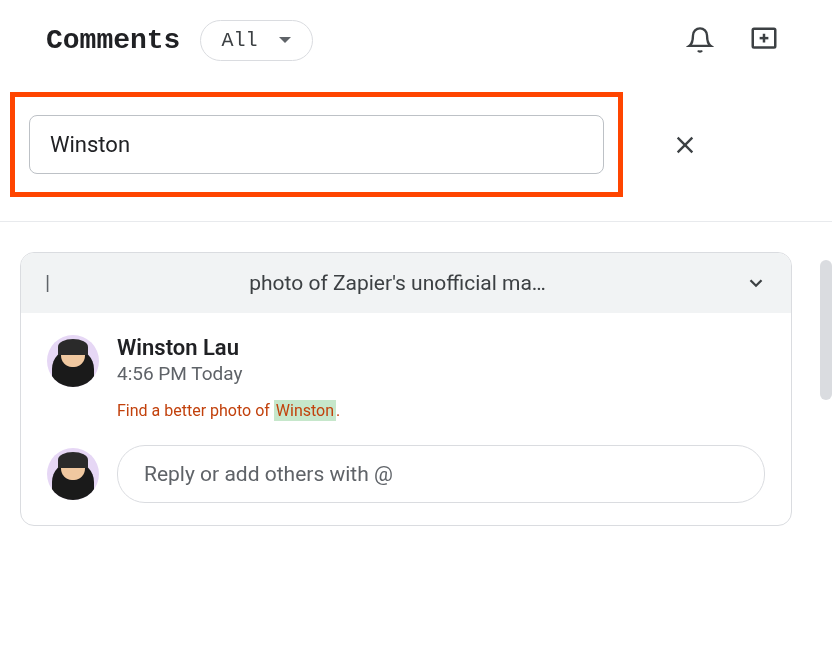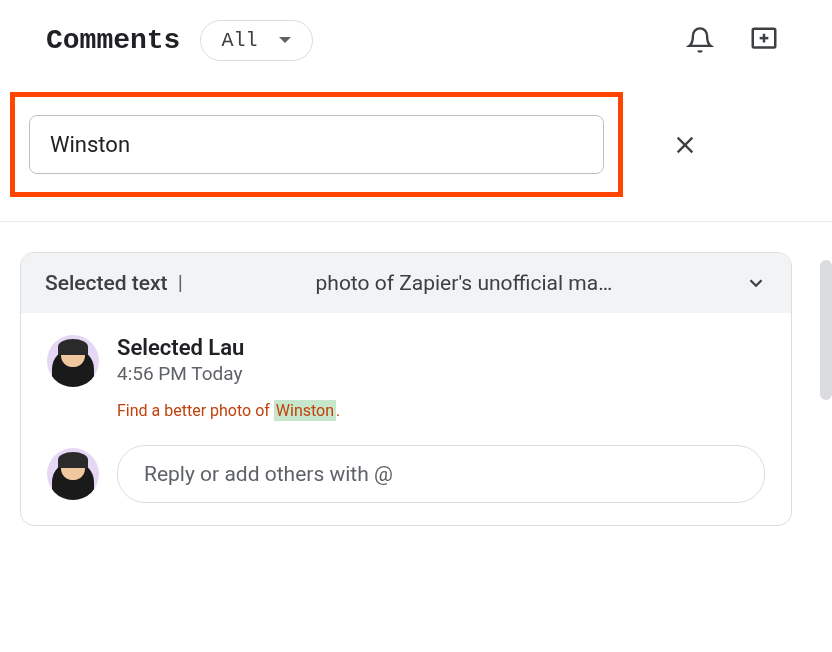--- a/index.html
+++ b/index.html
@@ -264,36 +264,35 @@
     <svg width="22" height="22" viewBox="0 0 24 24" fill="none" stroke="#3c4043" stroke-width="2.5">
       <line x1="4" y1="4" x2="20" y2="20"></line>
       <line x1="20" y1="4" x2="4" y2="20"></line>
     </svg>
   </div>
 </div>
 
 <div class="content-area">
   <div class="comment-card">
     <div class="card-header">
-      <span class="card-header-label">Selected text</span>
       <span class="card-header-sep">|</span>
       <span class="card-header-text">photo of Zapier's unofficial ma…</span>
       <svg class="chevron-down" viewBox="0 0 24 24" fill="none" stroke="#3c4043" stroke-width="2.5">
         <polyline points="6 9 12 15 18 9"></polyline>
       </svg>
     </div>
     <div class="card-body">
       <div class="comment-row">
         <div class="avatar">
           <div class="avatar-figure"></div>
           <div class="avatar-head"></div>
           <div class="avatar-hair"></div>
         </div>
         <div class="comment-meta">
-          <div class="author">Selected Lau</div>
+          <div class="author">Winston Lau</div>
           <div class="timestamp">4:56 PM Today</div>
           <div class="comment-text">
             <span>Find a better photo of </span><span class="highlight">Winston</span><span>.</span>
           </div>
         </div>
       </div>
       <div class="reply-row">
         <div class="avatar">
           <div class="avatar-figure"></div>
           <div class="avatar-head"></div>

